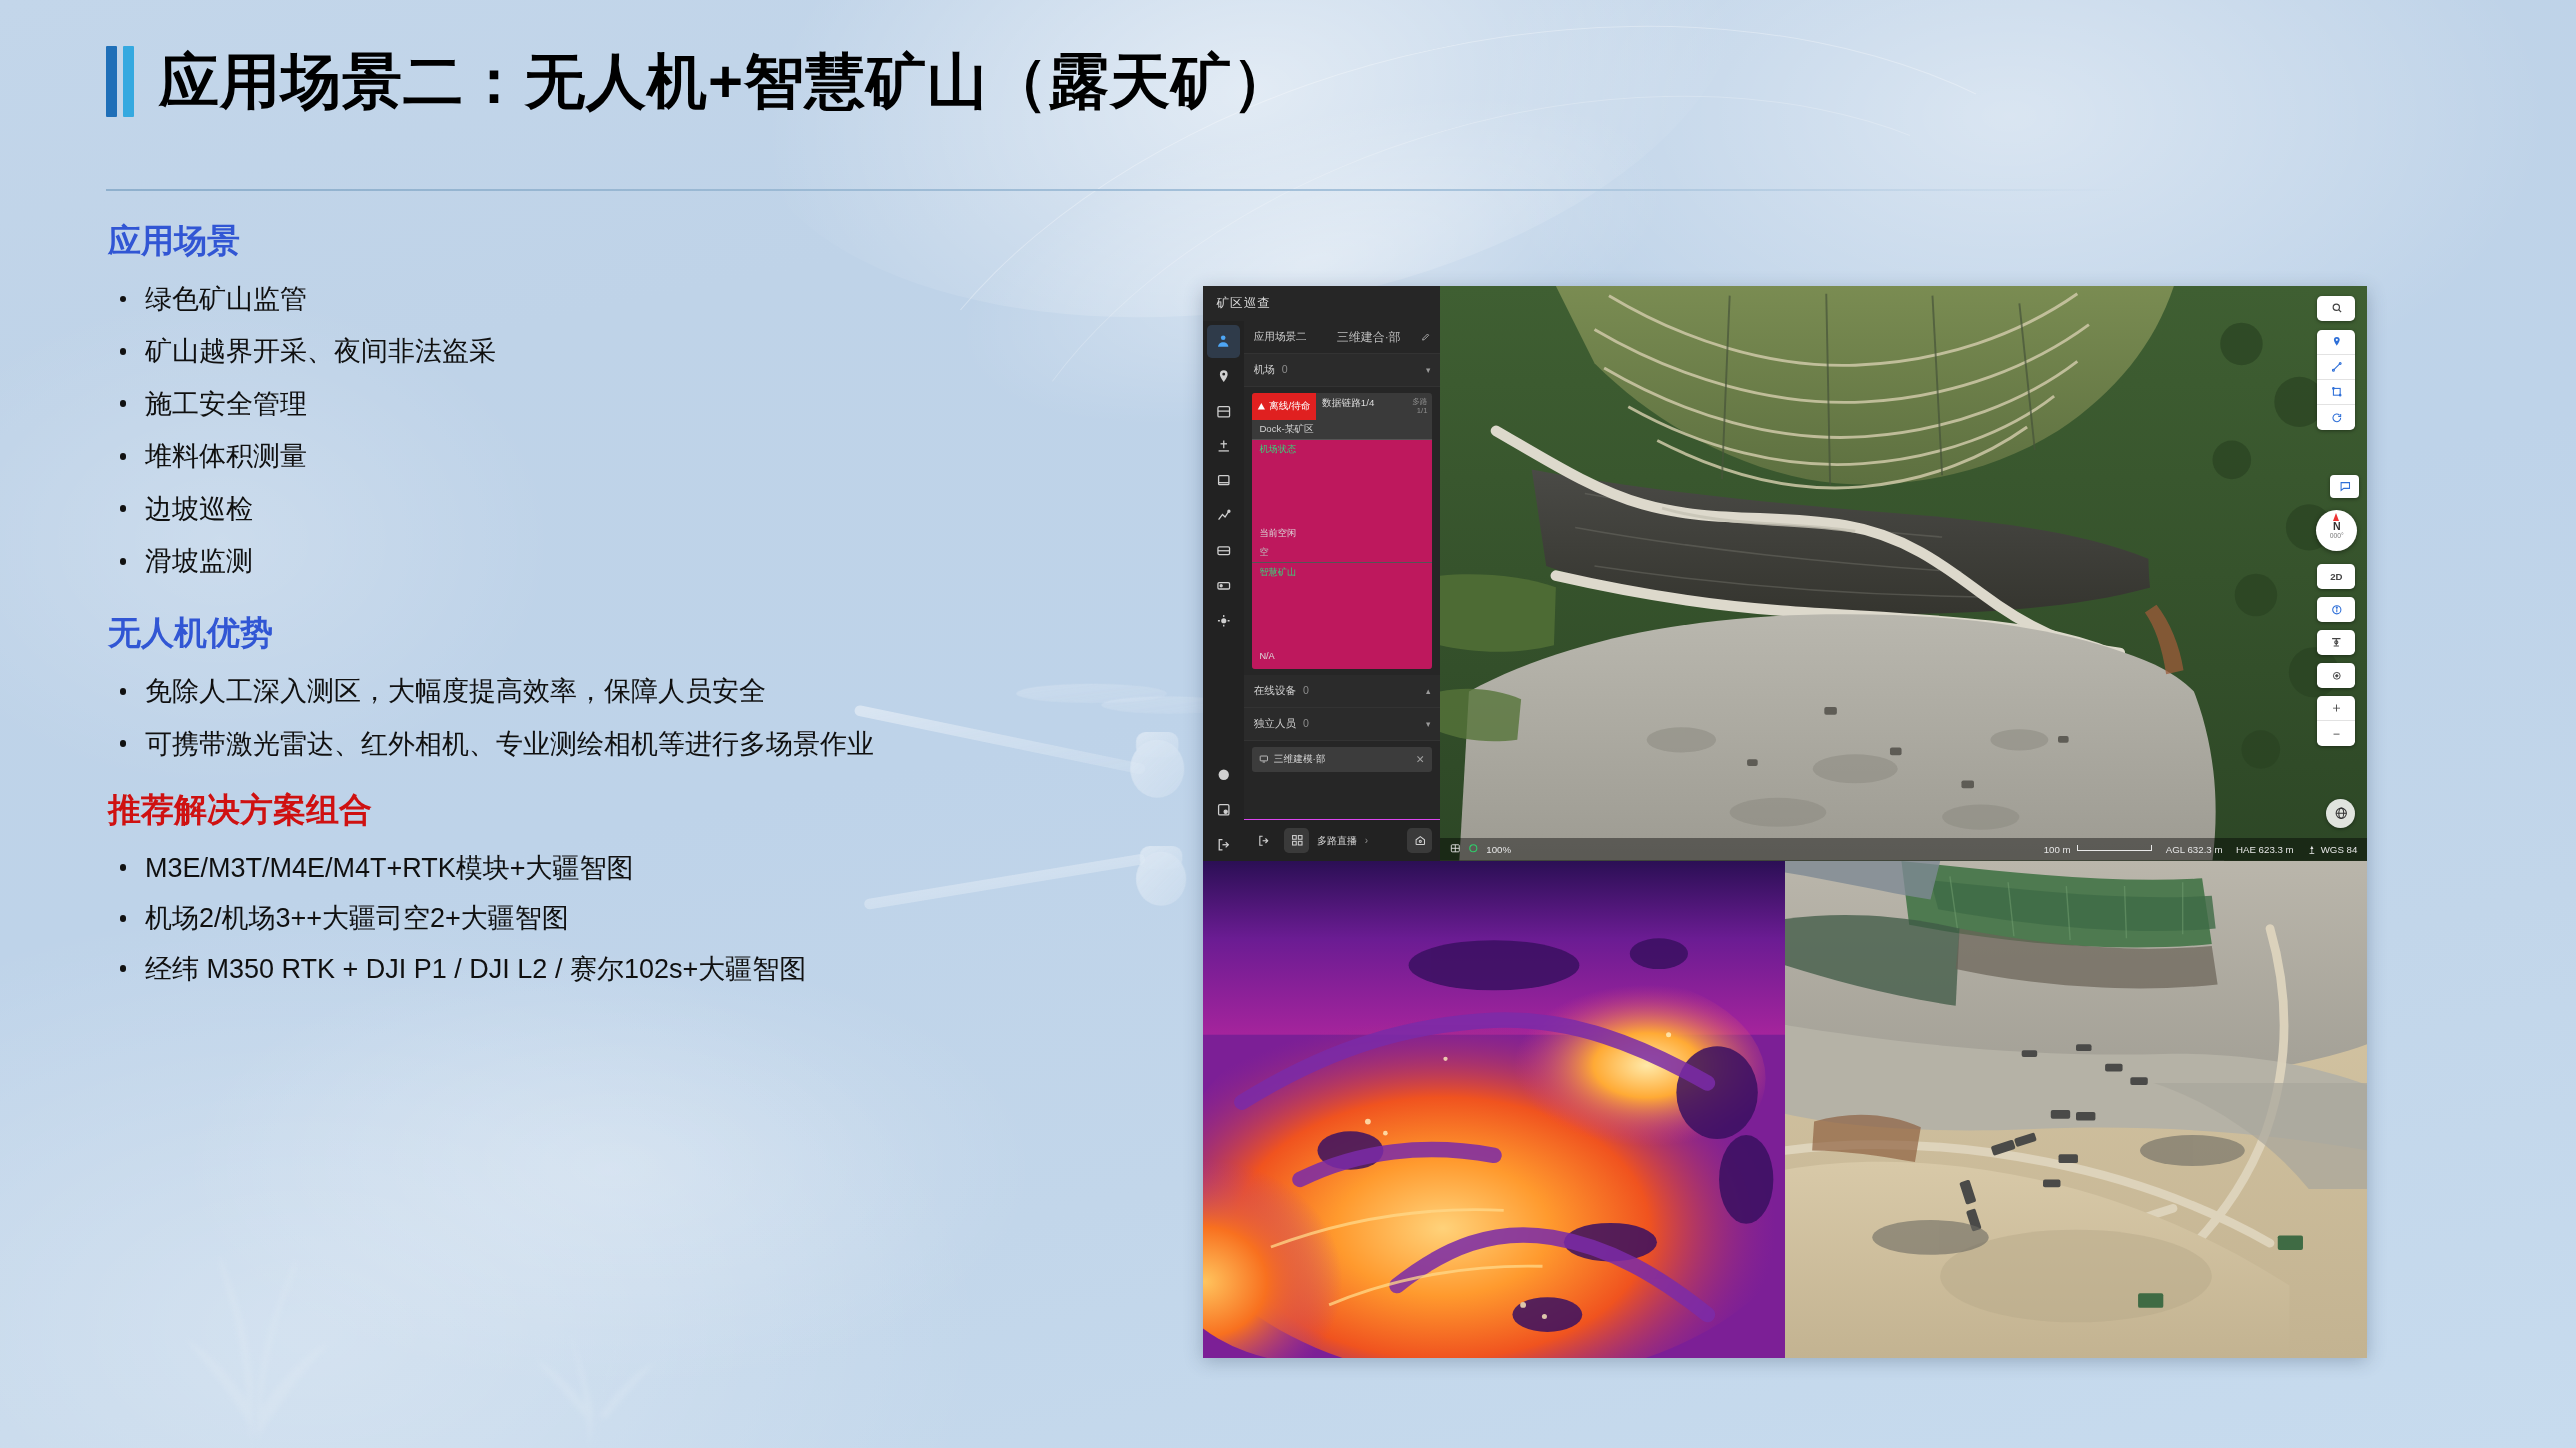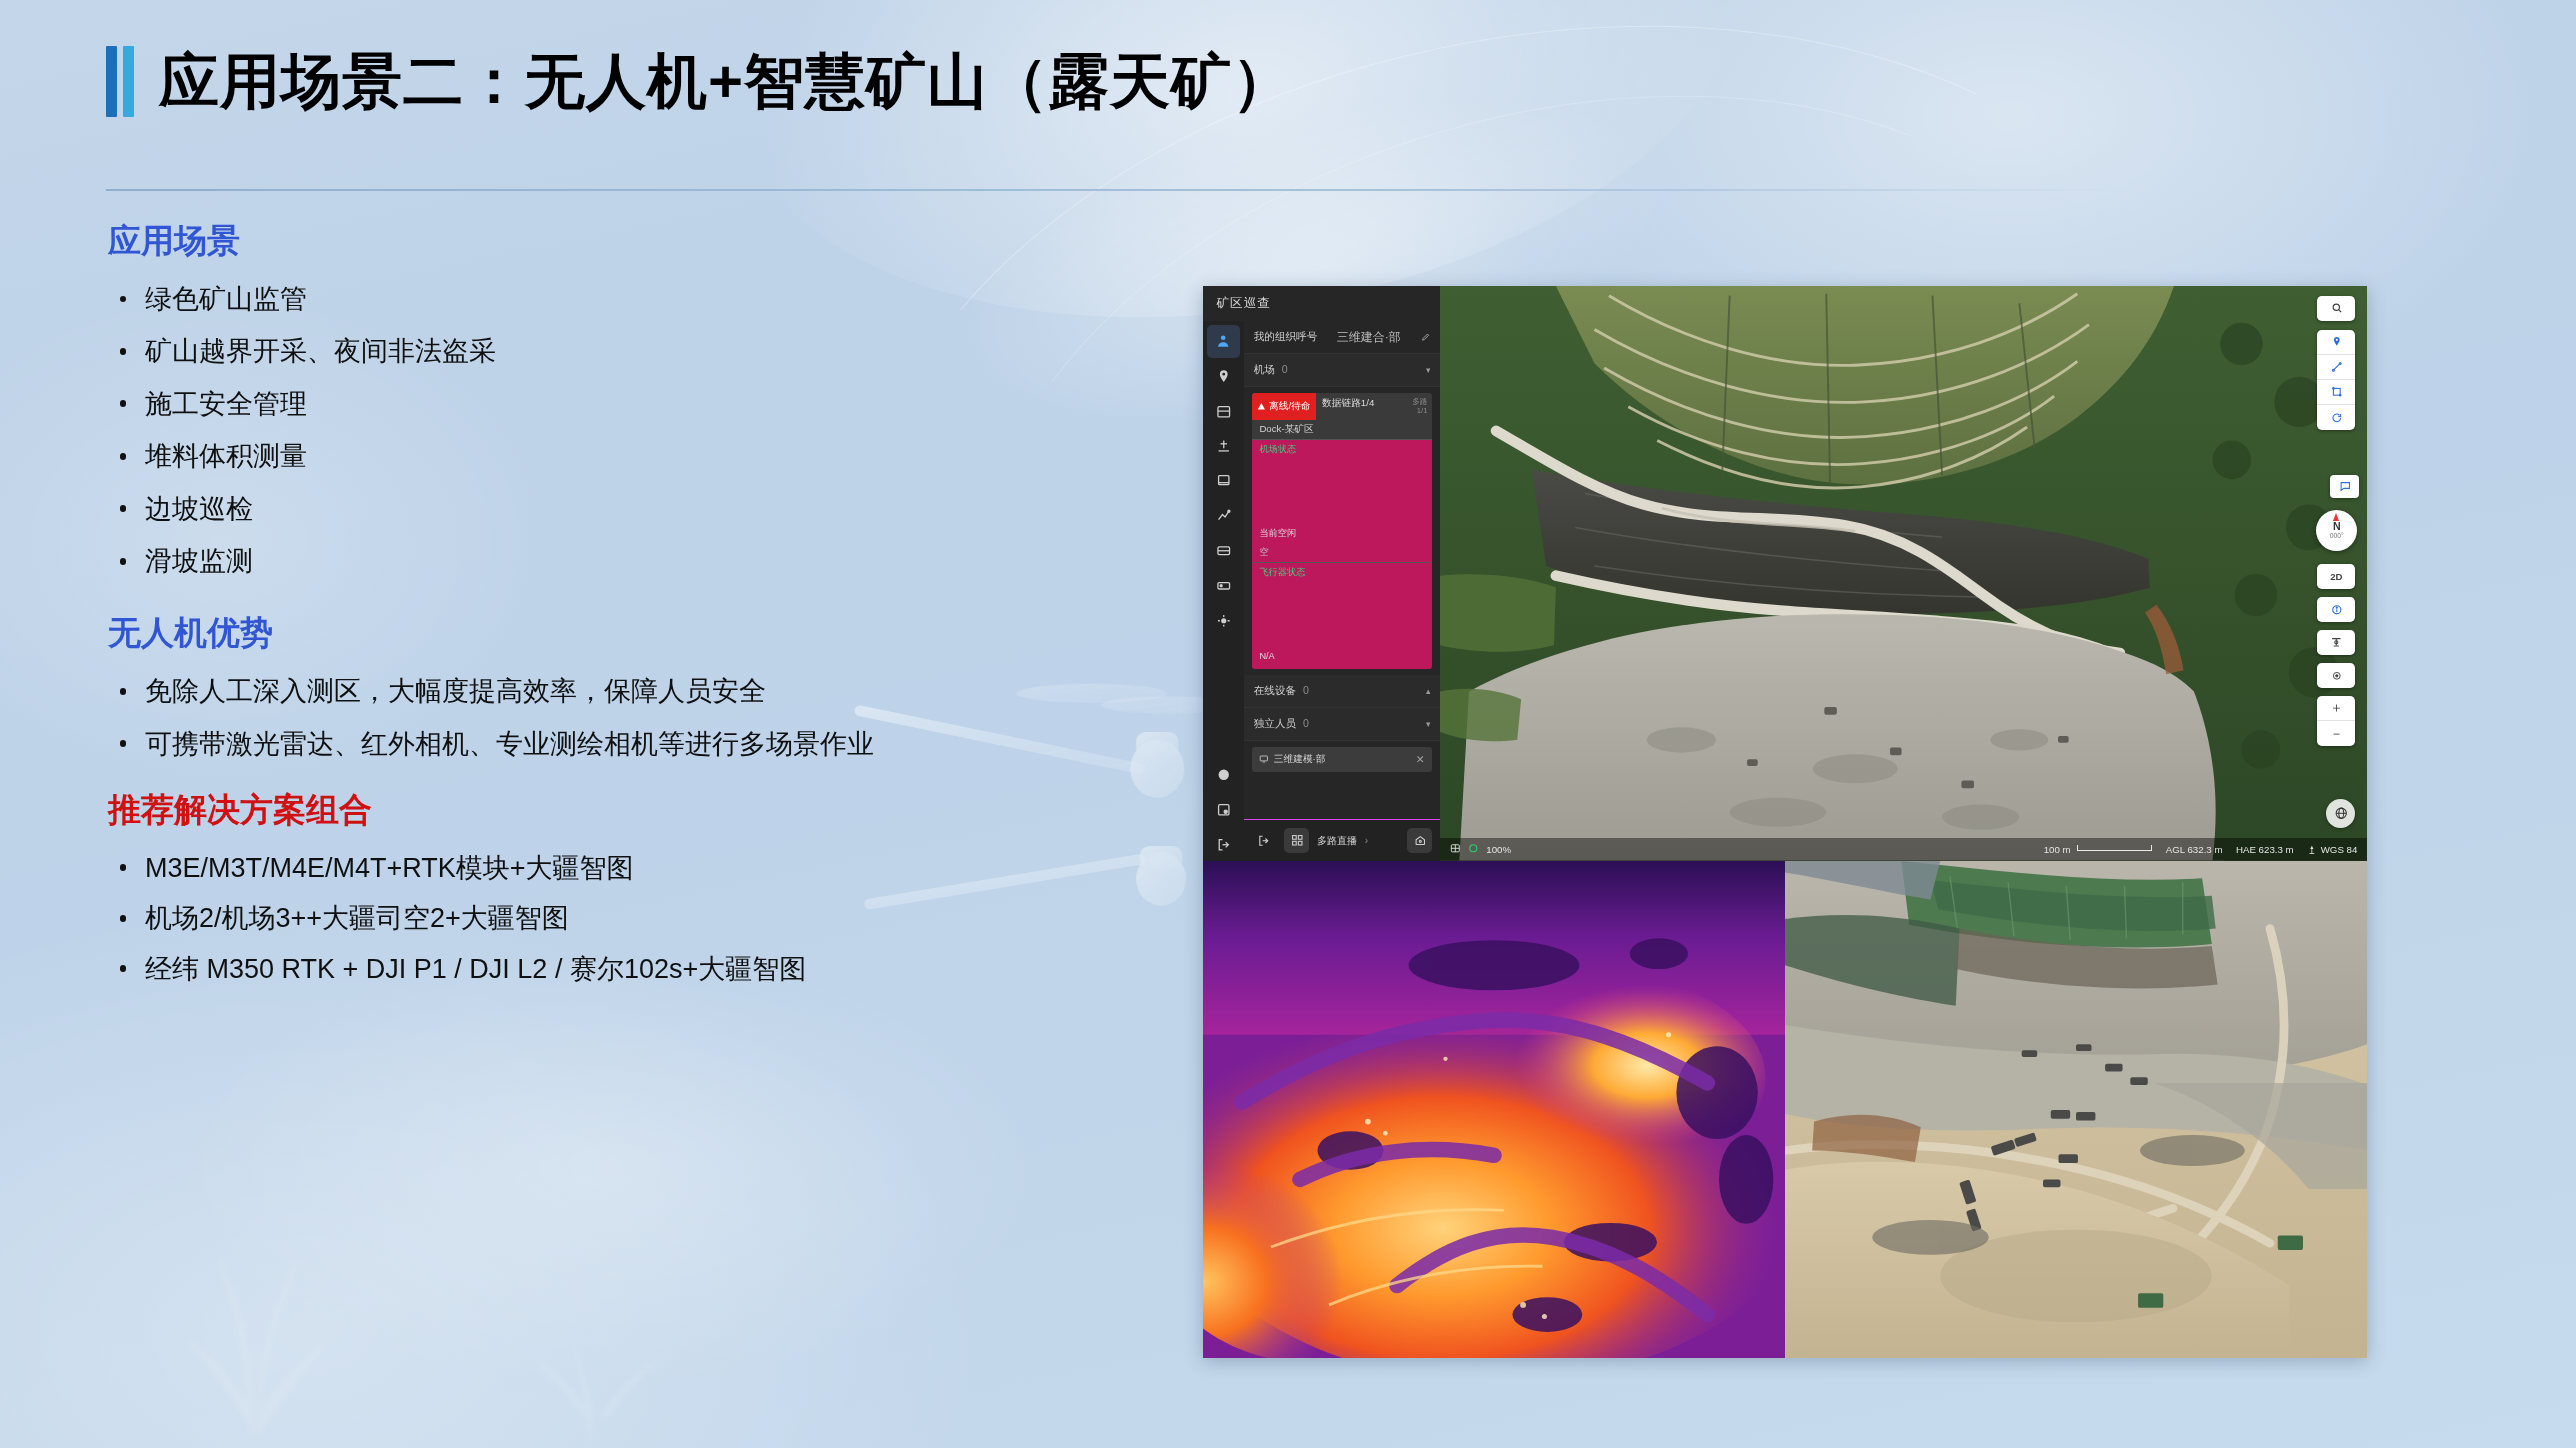--- a/index.html
+++ b/index.html
@@ -306,21 +306,21 @@
             <path d="M10 4H5v16h5"></path>
             <path d="M15 8l4 4-4 4"></path>
             <line x1="19" y1="12" x2="10" y2="12"></line>
           </svg>
       </div>
     </div>
 
     <div class="panel">
 
       <div class="p-row">
-        <span>我的组织呼号</span>
+        <span>应用场景二</span>
         <span class="rt">
           <span>三维建合·部</span>
           <svg width="9.7" height="9.7" viewBox="0 0 24 24" fill="none" stroke="currentColor" stroke-width="2">
               <path d="M4 20l4-1 11-11-3-3L5 16z"></path>
             </svg>
         </span>
       </div>
 
       <div class="p-row sec">
         <span>
@@ -344,21 +344,21 @@
             <span>1/1</span>
           </span>
         </div>
         <div class="dev-sub">Dock-某矿区</div>
         <div class="dev-line">
           <span class="k">机场状态</span>
           <span class="v">当前空闲</span>
           <span class="b">空</span>
         </div>
         <div class="dev-line">
-          <span class="k">飞行器状态</span>
+          <span class="k">智慧矿山</span>
           <span class="v">N/A</span>
           <span class="b"></span>
         </div>
       </div>
 
       <div class="p-row sec">
         <span>
           <span>在线设备</span>
           <span style="margin-left:3.9px;color:#8c8c8c;">0</span>
         </span>

